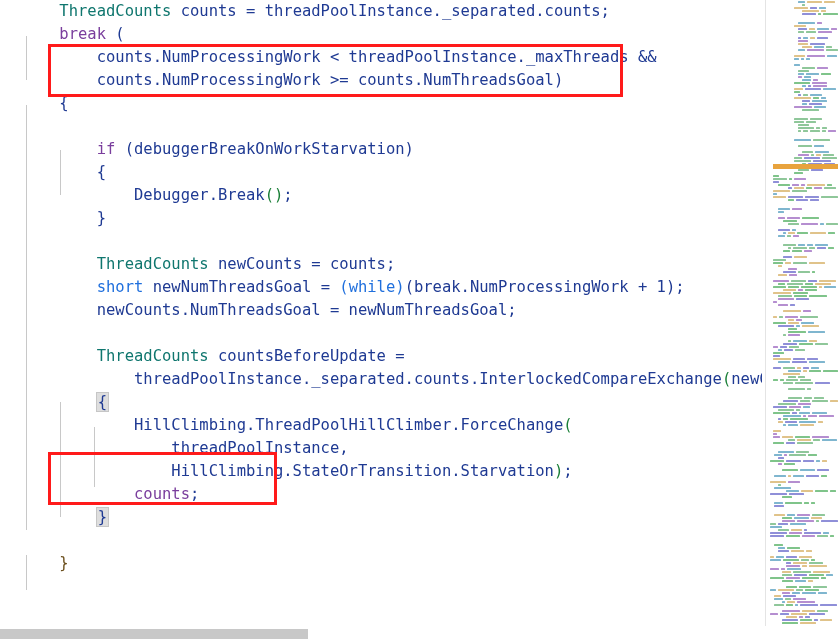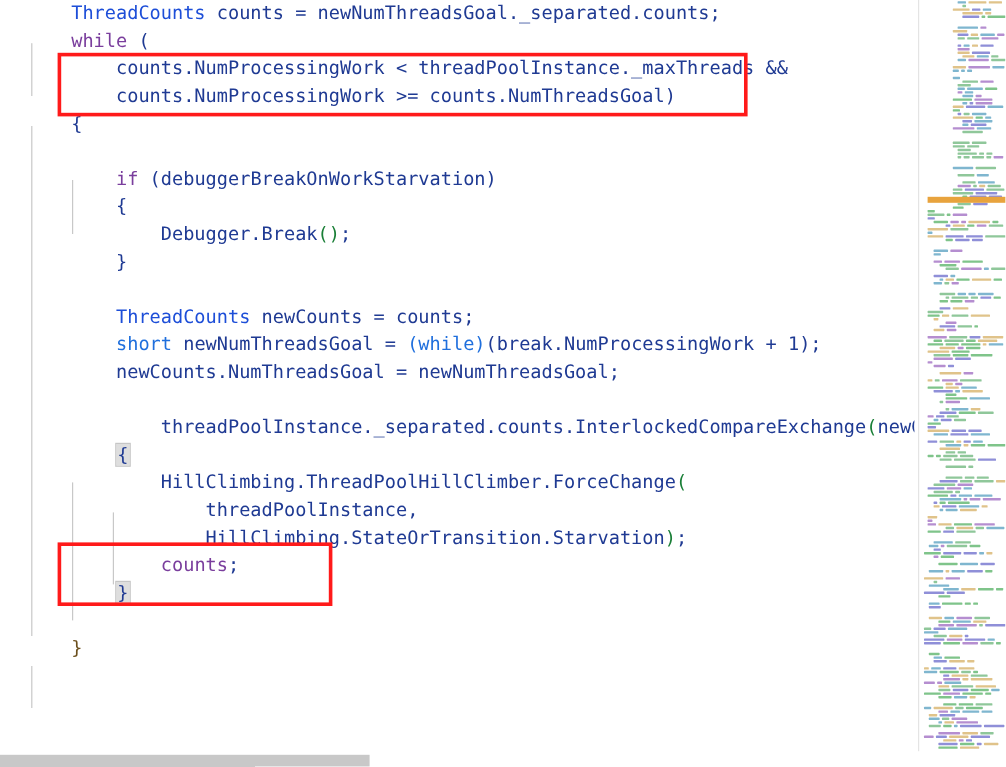--- a/index.html
+++ b/index.html
@@ -49,21 +49,21 @@
     border-top: 1px solid #e6e6e6;
     border-bottom: 1px solid #e6e6e6;
     height: 21px;
     line-height: 21px;
     width: 762px;
     box-sizing: border-box;
   }
 
   
   .t-kw      { color: #7a3e9d; }   
-  .t-type    { color: #1d4ed8; }   
+  .t-type    { color: #0f766e; }   
   .t-ident   { color: #1f3a93; }   
   .t-plain   { color: #1f3a93; }
   .t-bluekw  { color: #1f6fdd; }   
   .t-num     { color: #1f3a93; }
   .t-brace   { color: #1f3a93; }
   .t-brace-dk{ color: #6b4f1d; }
   .t-green   { color: #1a7f37; }
 
   
   .brace-hl {
@@ -166,35 +166,36 @@
   <div id="code-surface">
 
     <div class="indent-guide" style="left:26px; top:36px; height:44px;"></div>
     <div class="indent-guide" style="left:26px; top:105px; height:425px;"></div>
     <div class="indent-guide" style="left:60px; top:150px; height:45px;"></div>
     <div class="indent-guide" style="left:60px; top:402px; height:115px;"></div>
     <div class="indent-guide" style="left:94px; top:427px; height:60px;"></div>
     <div class="indent-guide" style="left:26px; top:555px; height:35px;"></div>
 
     <div id="code-lines">
-        <div class="code-line"><span class="t-plain">    </span><span class="t-type">ThreadCounts</span><span class="t-ident"> counts = newNumThreadsGoal._separated.counts;</span></div>
-        <div class="code-line"><span class="t-plain">    </span><span class="t-kw">while</span><span class="t-ident"> (</span></div>
+        <div class="code-line"><span class="t-plain">    </span><span class="t-type">ThreadCounts</span><span class="t-ident"> counts = threadPoolInstance._separated.counts;</span></div>
+        <div class="code-line"><span class="t-plain">    </span><span class="t-kw">break</span><span class="t-ident"> (</span></div>
         <div class="code-line"><span class="t-ident">        counts.NumProcessingWork &lt; threadPoolInstance._maxThreads &amp;&amp;</span></div>
         <div class="code-line"><span class="t-ident">        counts.NumProcessingWork &gt;= counts.NumThreadsGoal)</span></div>
         <div class="code-line"><span class="t-brace">    {</span></div>
         <div class="code-line"><span class="t-ident"></span></div>
         <div class="code-line"><span class="t-plain">        </span><span class="t-kw">if</span><span class="t-ident"> (debuggerBreakOnWorkStarvation)</span></div>
         <div class="code-line"><span class="t-brace">        {</span></div>
         <div class="code-line"><span class="t-ident">            Debugger.Break</span><span class="t-green">()</span><span class="t-ident">;</span></div>
         <div class="code-line"><span class="t-brace">        }</span></div>
         <div class="code-line"><span class="t-ident"></span></div>
         <div class="code-line"><span class="t-plain">        </span><span class="t-type">ThreadCounts</span><span class="t-ident"> newCounts = counts;</span></div>
         <div class="code-line"><span class="t-plain">        </span><span class="t-bluekw">short</span><span class="t-ident"> newNumThreadsGoal = </span><span class="t-bluekw">(while)</span><span class="t-ident">(break.NumProcessingWork + </span><span class="t-num">1</span><span class="t-ident">);</span></div>
         <div class="code-line"><span class="t-ident">        newCounts.NumThreadsGoal = newNumThreadsGoal;</span></div>
         <div class="code-line"><span class="t-ident"></span></div>
+        <div class="code-line"><span class="t-plain">        </span><span class="t-type">ThreadCounts</span><span class="t-ident"> countsBeforeUpdate =</span></div>
         <div class="code-line"><span class="t-ident">            threadPoolInstance._separated.counts.InterlockedCompareExchange</span><span class="t-green">(</span><span class="t-ident">newCounts</span></div>
         <div class="code-line"><span>        </span><span class="t-brace brace-hl">{</span></div>
         <div class="code-line"><span class="t-ident">            HillClimbing.ThreadPoolHillClimber.ForceChange</span><span class="t-green">(</span></div>
         <div class="code-line"><span class="t-ident">                threadPoolInstance,</span></div>
         <div class="code-line"><span class="t-ident">                HillClimbing.StateOrTransition.Starvation</span><span class="t-green">)</span><span class="t-ident">;</span></div>
         <div class="code-line"><span class="t-plain">            </span><span class="t-kw">counts</span><span class="t-ident">;</span></div>
         <div class="code-line"><span>        </span><span class="t-brace brace-hl">}</span></div>
         <div class="code-line"><span class="t-ident"></span></div>
         <div class="code-line"><span class="t-brace-dk">    }</span></div>
       </div>

